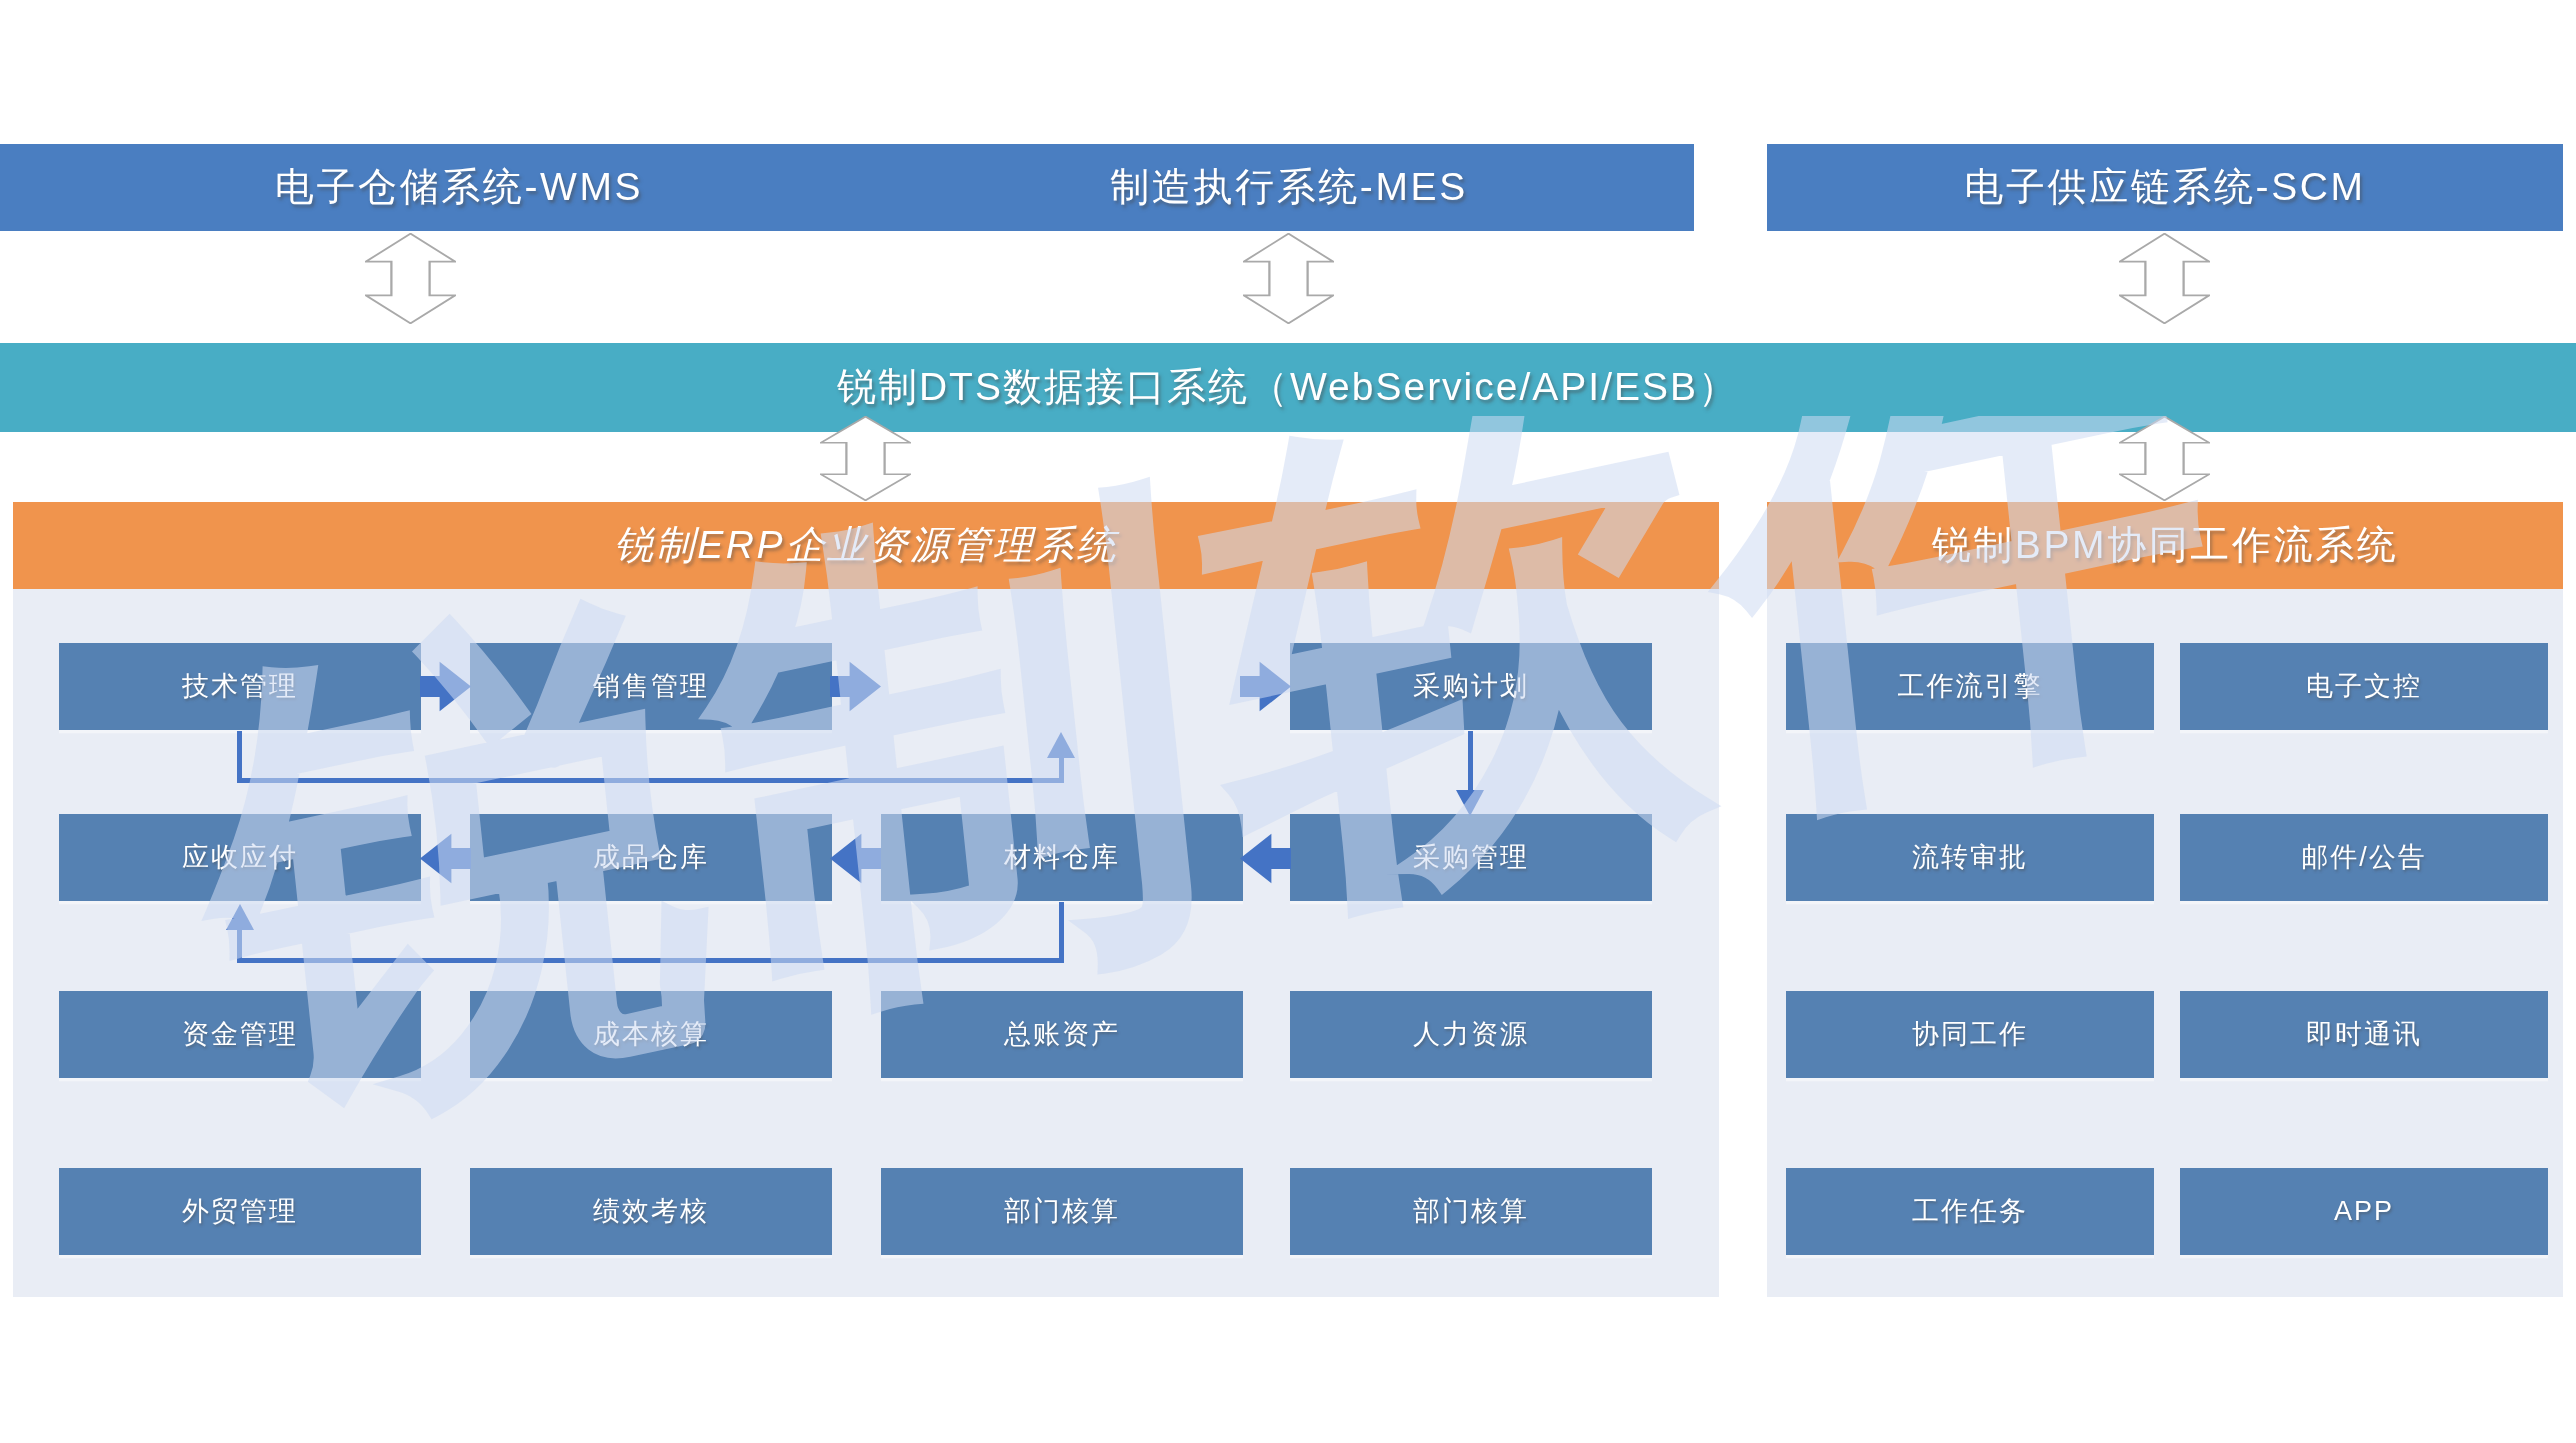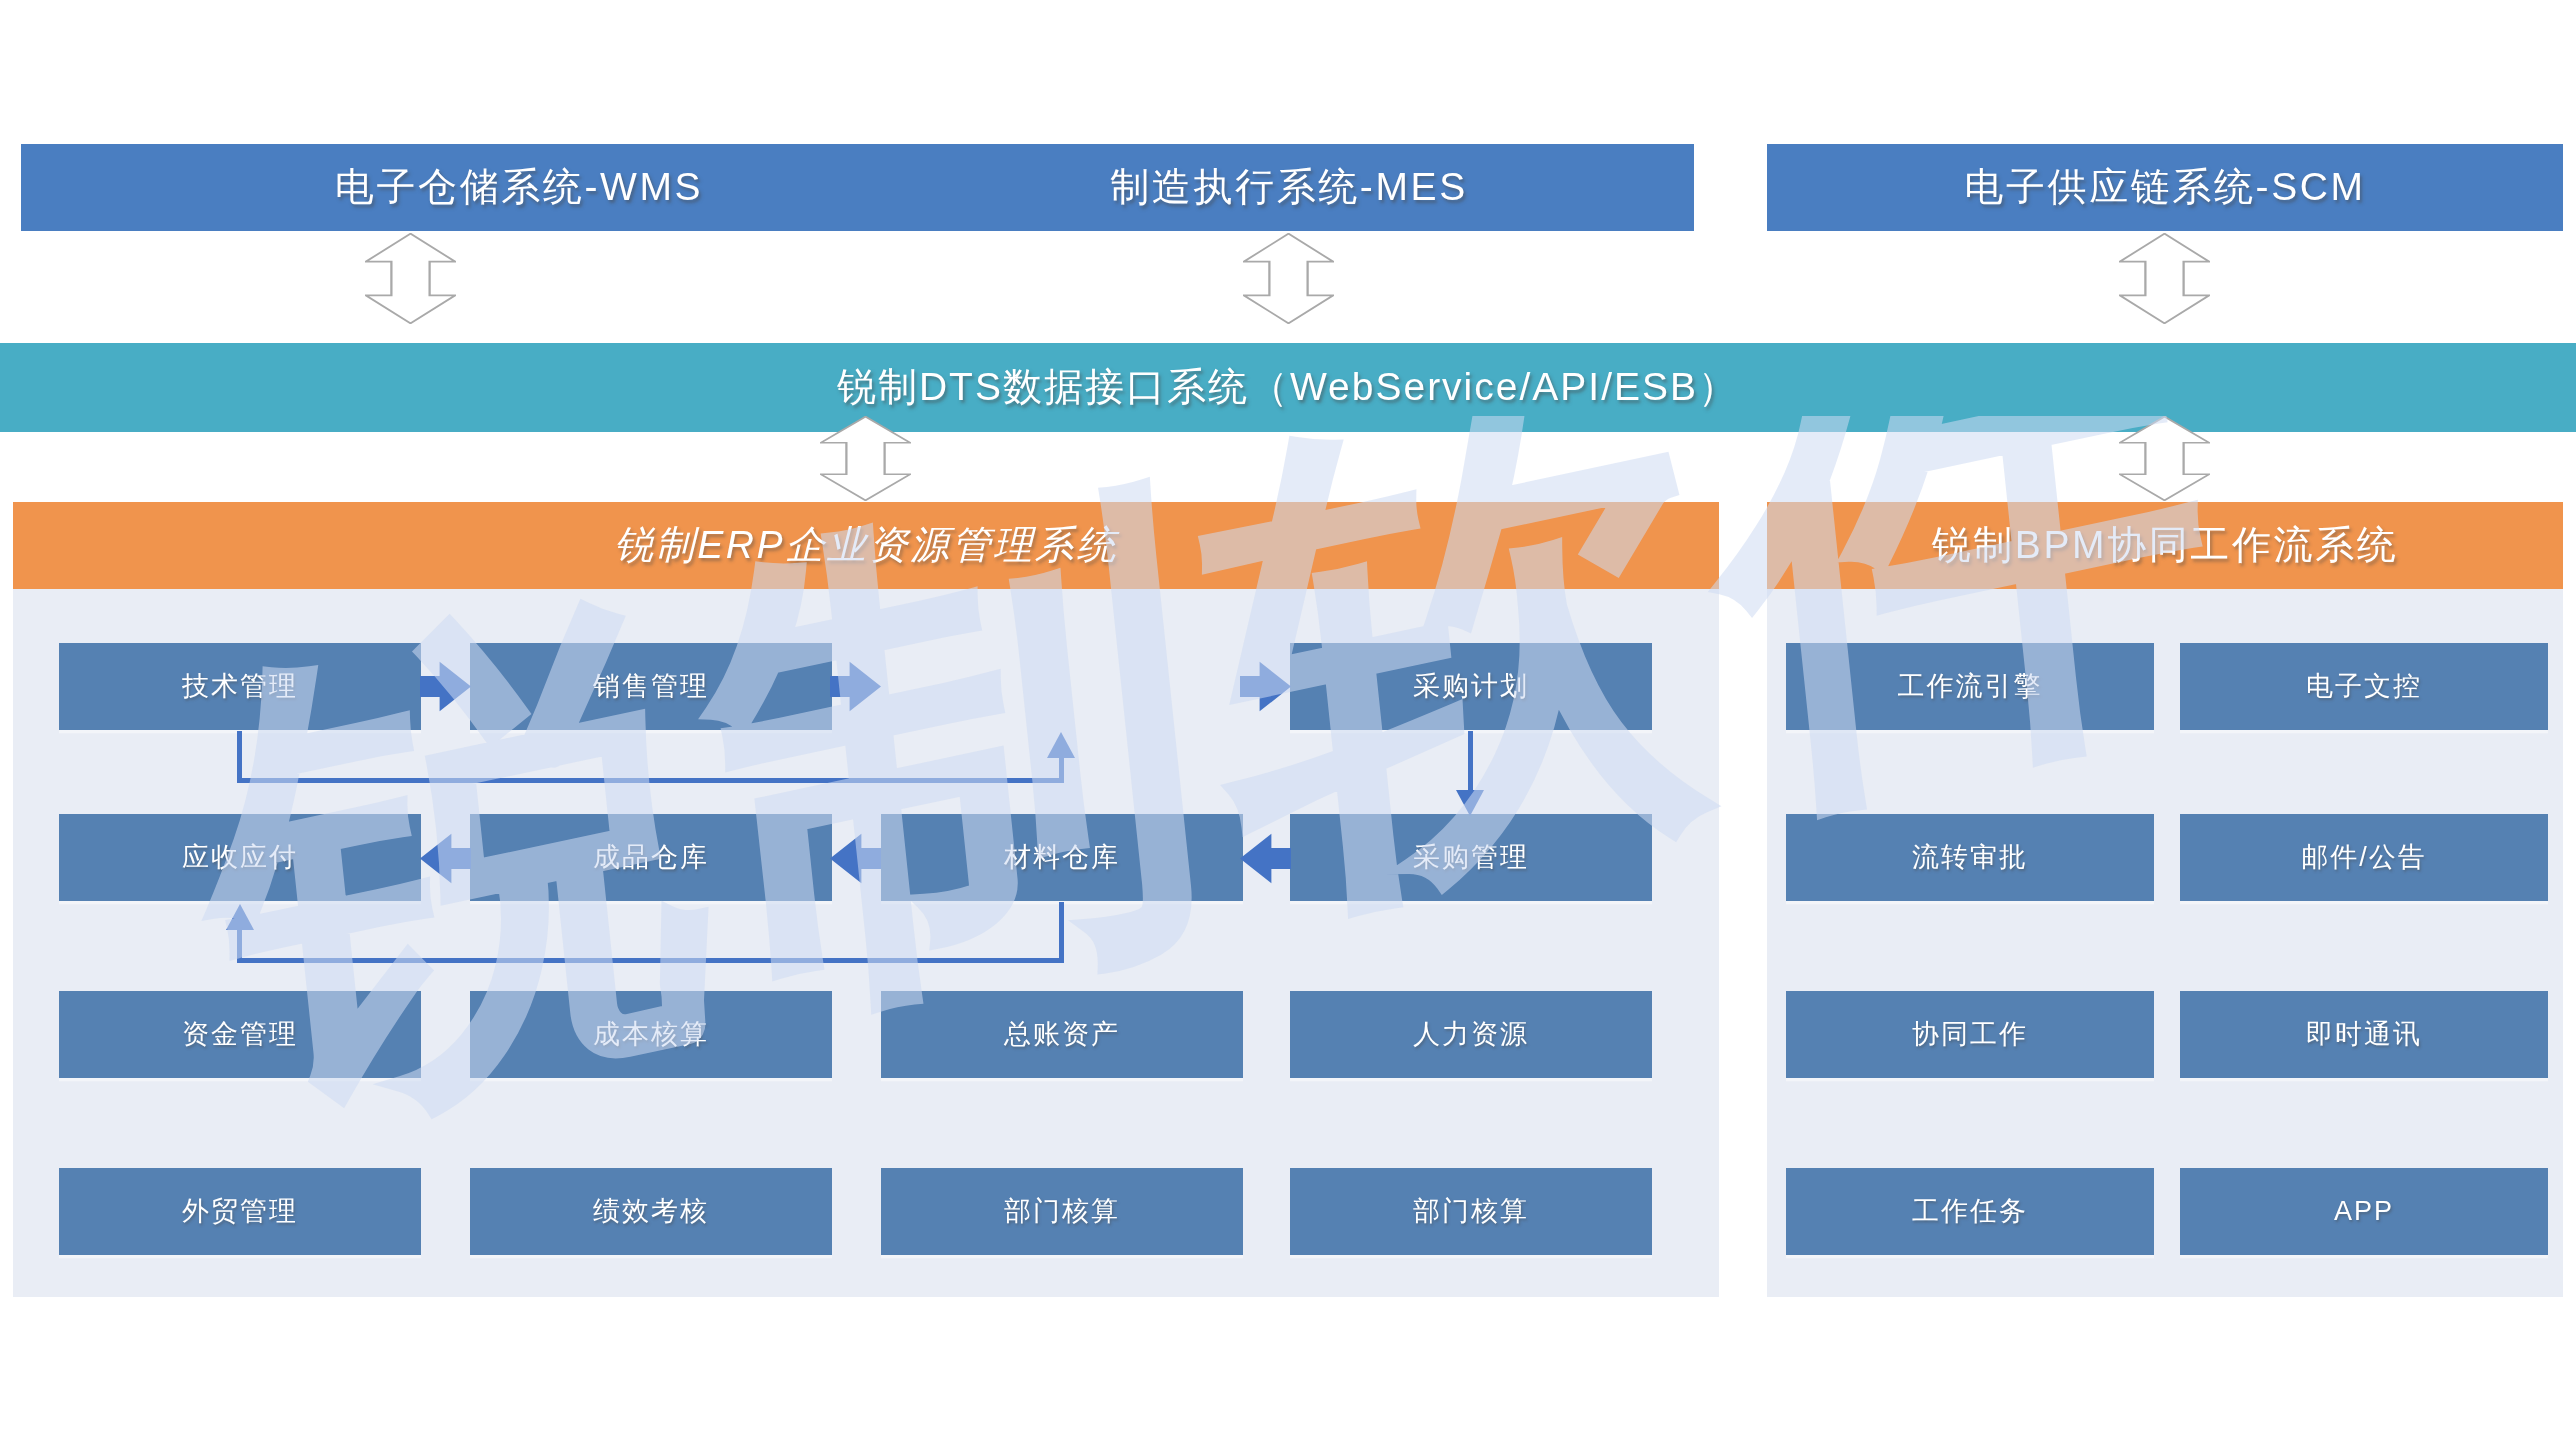--- a/index.html
+++ b/index.html
@@ -53,21 +53,21 @@
     font-size:494px;line-height:494px;letter-spacing:19.5px;font-weight:700;
     color:var(--watermark,rgba(206,218,242,.55));
     transform:rotate(-12deg) skewX(-6deg);transform-origin:0 50%;
   }
 </style>
 </head>
 <body>
 
 <div class="stage">
 
-  <div class="box top-box" style="left:21px;top:144px;width:918px;height:87px;padding-left:39px;">
+  <div class="box top-box" style="left:0;top:144px;width:918px;height:87px;">
     <span>电子仓储系统-WMS</span>
   </div>
   <div class="box top-box" style="left:884px;top:144px;width:810px;height:87px;">
     <span>制造执行系统-MES</span>
   </div>
   <div class="box top-box" style="left:1767px;top:144px;width:796px;height:87px;justify-content:center;">
     <span>电子供应链系统-SCM</span>
   </div>
 
   <div class="updown-arrow" style="left:365px;top:233px;">

